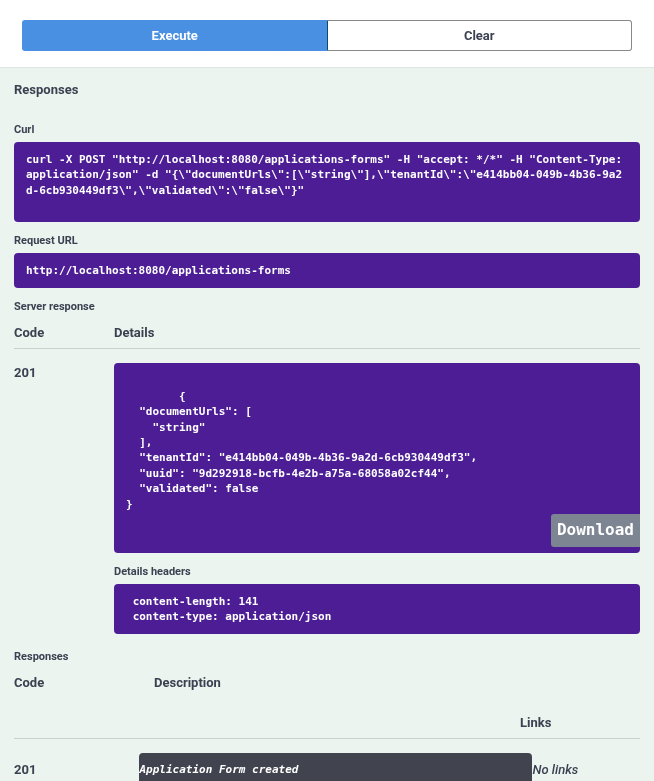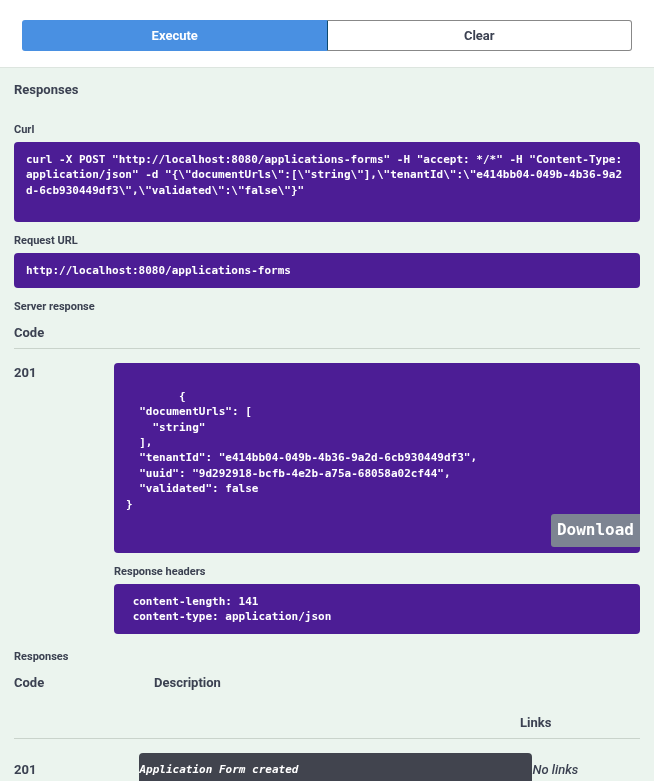--- a/index.html
+++ b/index.html
@@ -145,37 +145,38 @@
   <div class="subtitle">Curl</div>
   <div class="codebox tall">curl -X POST "http://localhost:8080/applications-forms" -H "accept: */*" -H "Content-Type: application/json" -d "{\"documentUrls\":[\"string\"],\"tenantId\":\"e414bb04-049b-4b36-9a2d-6cb930449df3\",\"validated\":\"false\"}"</div>
 
   <div class="subtitle">Request URL</div>
   <div class="codebox">http://localhost:8080/applications-forms</div>
 
   <div class="subtitle">Server response</div>
 
   <div class="row-head">
     <div class="col-code">Code</div>
+    <div class="col-det">Details</div>
   </div>
 
   <div class="row-body">
     <div class="code-val">201</div>
     <div class="det-col">
       <div class="codebox">
         <span>{
   "documentUrls": [
     "string"
   ],
   "tenantId": "e414bb04-049b-4b36-9a2d-6cb930449df3",
   "uuid": "9d292918-bcfb-4e2b-a75a-68058a02cf44",
   "validated": false
 }</span>
         <div class="download">Download</div>
       </div>
-      <div class="subtitle">Response headers</div>
+      <div class="subtitle">Details headers</div>
       <div class="codebox"> content-length: 141 
  content-type: application/json </div>
     </div>
   </div>
 
   <div class="subtitle" style="margin-top:4px;">Responses</div>
 
   <div class="resp2-head">
     <div class="r2-code">Code</div>
     <div class="r2-desc">Description</div>

